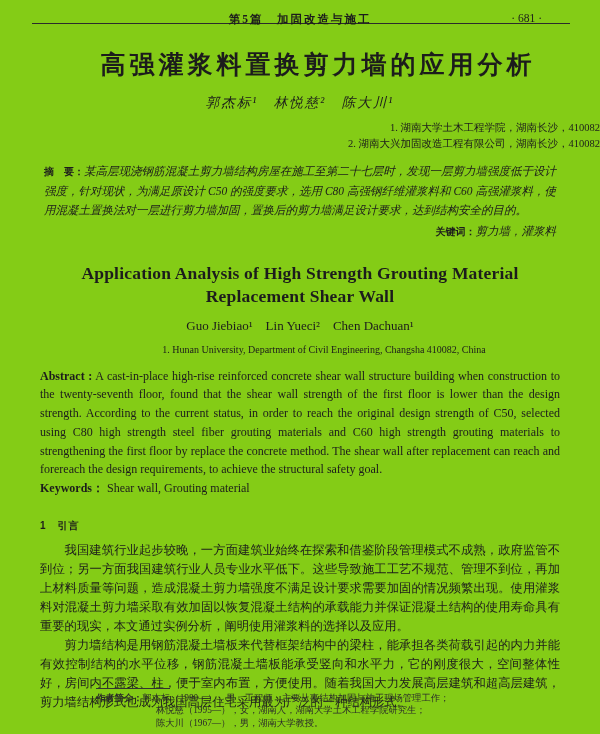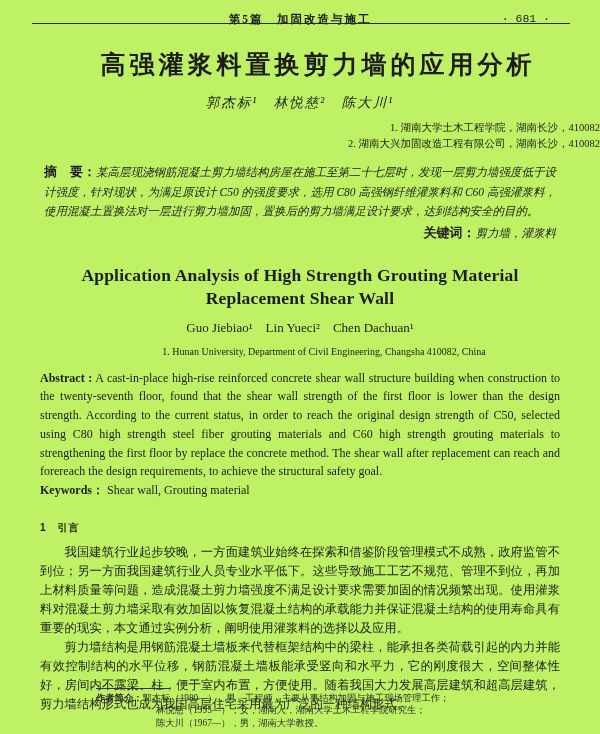--- a/index.html
+++ b/index.html
@@ -7,36 +7,35 @@
   body {
     font-family: "Liberation Serif", "DejaVu Serif", serif;
     color: #1c1c1c;
     -webkit-font-smoothing: antialiased;
   }
   .page {
     position: relative;
     width: 600px;
     height: 734px;
     margin: 0 auto;
-    background: #bef264;
+    background: #84cc16;
     overflow: hidden;
   }
   
   .header { position: relative; padding-top: 12px; height: 21px; }
   .header-center {
     text-align: center;
     font-size: 11.5px;
     font-weight: bold;
     letter-spacing: 2px;
   }
   .header-page-num {
     position: absolute;
-    right: 50px; top: 12px;
-    font-size: 11.5px;
-    font-family: Liberation Mono, monospace;
+    right: 58px; top: 12px;
+    font-size: 11.5px;
   }
   .header-rule {
     border-bottom: 1.6px solid #2b2b2b;
     margin: 2px 30px 0 32px;
   }
   
   .cn-title {
     margin-top: 26px;
     text-align: center;
     font-size: 25px;
@@ -61,21 +60,21 @@
   .cn-abstract {
     margin: 11px 44px 0 44px;
     font-size: 11.5px;
     line-height: 19.5px;
     text-align: justify;
   }
   .label-hei {
     font-weight: bold;
     font-style: normal;
     font-family: "Liberation Sans", "DejaVu Sans", sans-serif;
-    font-size: 13px;
+    font-size: 10px;
   }
   .kai { font-style: italic; }
   .cn-keywords {
     margin: 2px 44px 0 44px;
     font-size: 11.5px;
     line-height: 17px;
     text-align: right;
   }
   
   .en-title {

